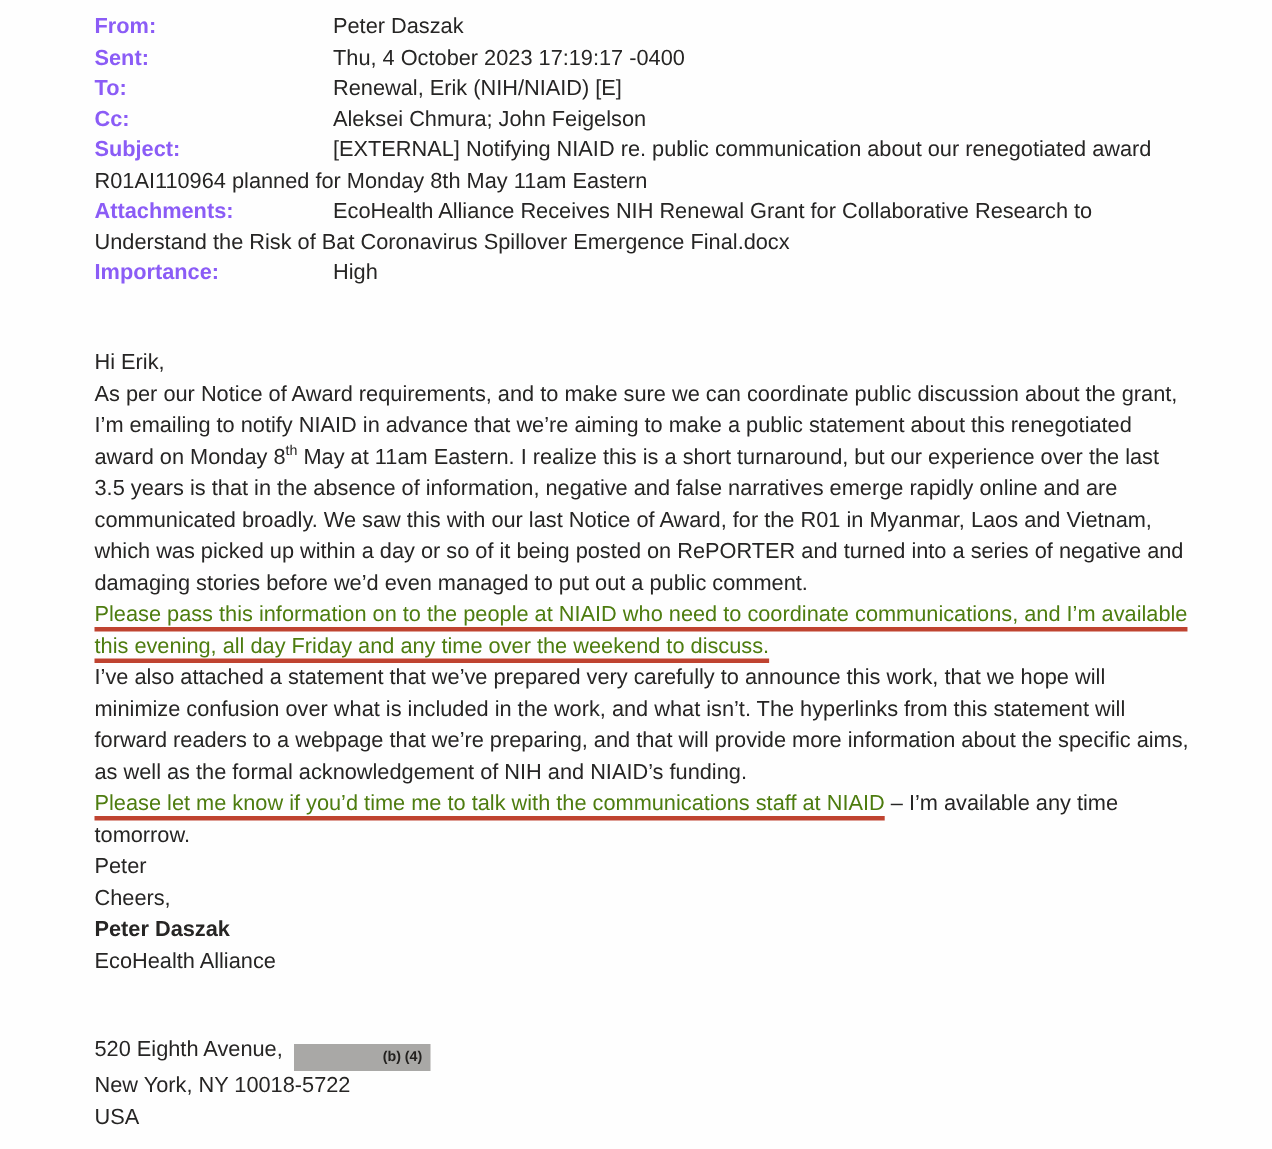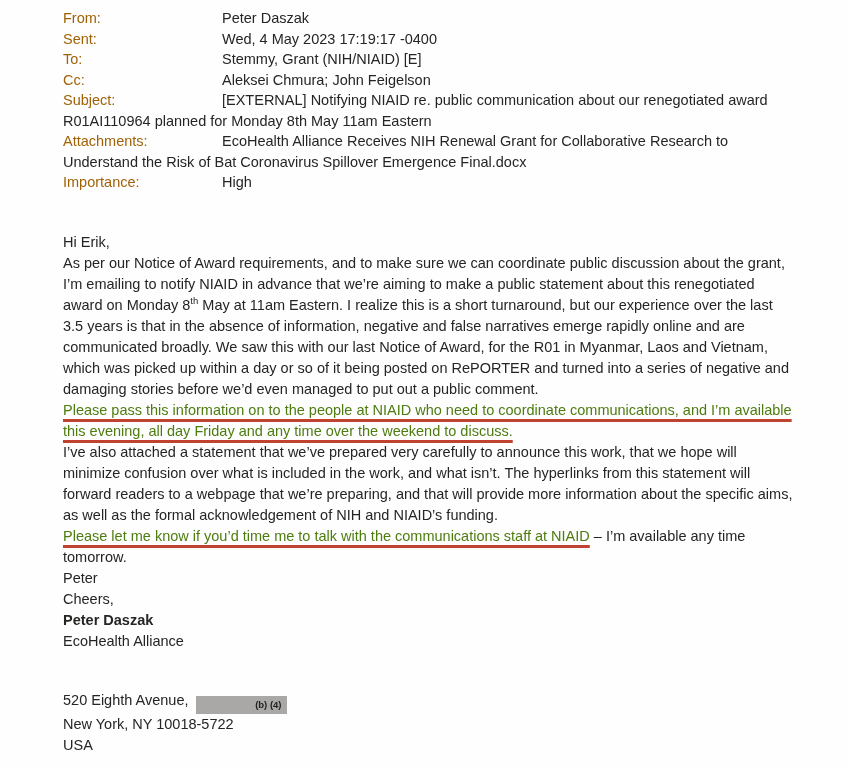--- a/index.html
+++ b/index.html
@@ -19,22 +19,22 @@
     overflow: hidden;
   }
   .header {
     font-size: 14.5px;
     line-height: 20.5px;
   }
   .hrow { margin: 0; }
   .hlabel {
     display: inline-block;
     width: 159px;
-    font-weight: normal;
-    color: #a16207;
+    font-weight: bold;
+    color: #8b5cf6;
   }
   .email-body {
     margin-top: 39px;
     font-size: 14.5px;
     line-height: 21px;
   }
   .para, .line { margin: 0; }
   .redline {
     color: #4d7c0f;
     text-decoration: underline;
@@ -68,24 +68,24 @@
 </head>
 <body>
 
 <div class="page">
 
   <div class="header">
     <div class="hrow">
       <span class="hlabel">From:</span><span>Peter Daszak</span>
     </div>
     <div class="hrow">
-      <span class="hlabel">Sent:</span><span>Wed, 4 May 2023 17:19:17 -0400</span>
+      <span class="hlabel">Sent:</span><span>Thu, 4 October 2023 17:19:17 -0400</span>
     </div>
     <div class="hrow">
-      <span class="hlabel">To:</span><span>Stemmy, Grant (NIH/NIAID) [E]</span>
+      <span class="hlabel">To:</span><span>Renewal, Erik (NIH/NIAID) [E]</span>
     </div>
     <div class="hrow">
       <span class="hlabel">Cc:</span><span>Aleksei Chmura; John Feigelson</span>
     </div>
     <div class="hrow">
       <span class="hlabel">Subject:</span><span>[EXTERNAL] Notifying NIAID re. public communication about our renegotiated award R01AI110964 planned for Monday 8th May 11am Eastern</span>
     </div>
     <div class="hrow">
       <span class="hlabel">Attachments:</span><span>EcoHealth Alliance Receives NIH Renewal Grant for Collaborative Research to Understand the Risk of Bat Coronavirus Spillover Emergence Final.docx</span>
     </div>

